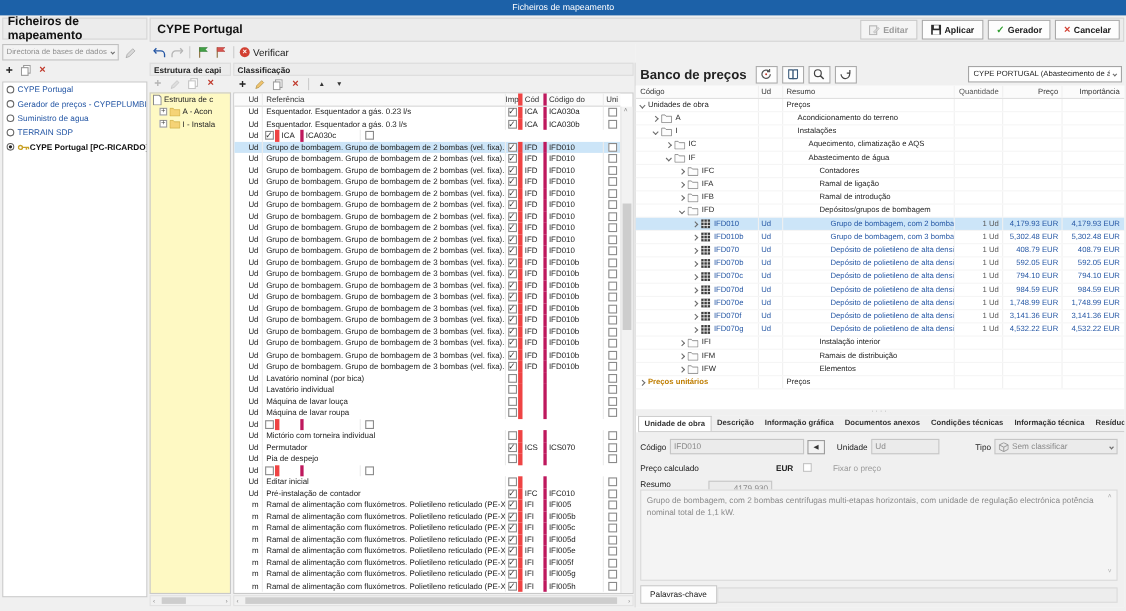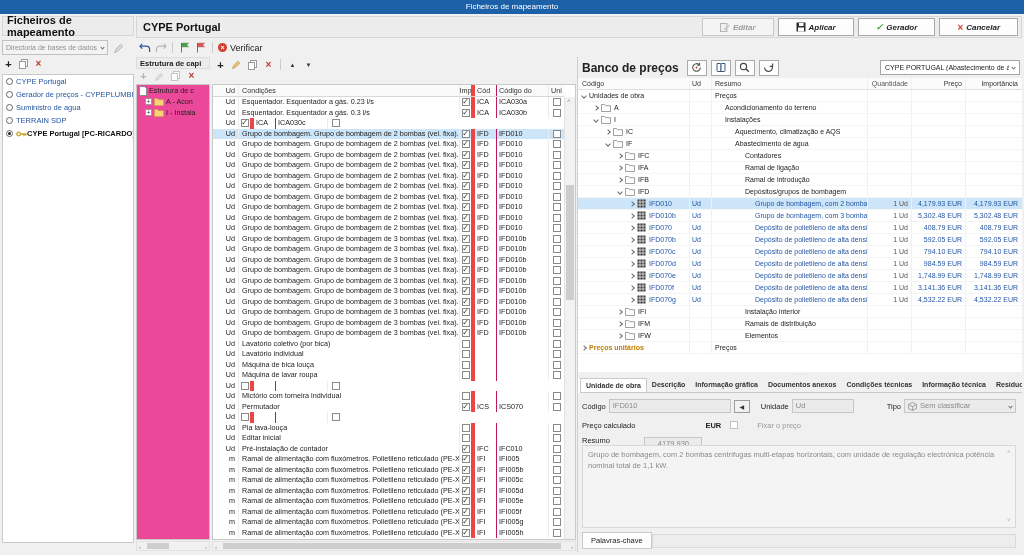--- a/index.html
+++ b/index.html
@@ -10,21 +10,21 @@
   
   #titlebar { position:absolute; left:0; top:0; width:100%; height:14px; background:#1c61a8;
               color:#fff; font-size:8px; text-align:center; line-height:14px; }
 
   
   .panel-hdr { background:#ececec; border:1px solid #d6d6d6; font-weight:bold; font-size:11px;
                color:#111; display:flex; align-items:center; }
   .sub-hdr { height:12px; line-height:11px; background:#ececec; border:1px solid #ddd;
              font-size:7.5px; font-weight:bold; color:#222; padding-left:3px; overflow:hidden; white-space:nowrap; }
   .btn { height:18px; border:1px solid #a9a9a9; background:#fdfdfd; font-size:8px;
-         display:inline-flex; align-items:center; gap:3px; padding:0 17px; color:#222; white-space:nowrap;font-style:italic; }
+         display:inline-flex; align-items:center; gap:3px; padding:0 7px; color:#222; white-space:nowrap; }
   .btn.disabled { color:#9c9c9c; border-color:#c9c9c9; background:#f4f4f4; }
   .ibtn { width:20px; height:16px; border:1px solid #ababab; background:#fdfdfd;
           display:inline-flex; align-items:center; justify-content:center; }
   .tool { width:13px; height:13px; display:inline-flex; align-items:center; justify-content:center; font-size:9px; }
   .tsep { width:1px; height:11px; background:#ccc; margin:0 2px; }
   .plus { font-weight:bold; font-size:11px; color:#222; line-height:10px; }
   .plus.dim, .dim { color:#b5b5b5; }
   .redx { font-weight:bold; font-size:10px; color:#c0392b; line-height:10px; }
   .tri { font-size:6px; color:#333; }
   .cb { width:8px; height:8px; border:1px solid #8a8a8a; background:#fff; flex:none;
@@ -70,41 +70,41 @@
   #bank-strip b { margin-left:4px; }
 
   
   #map-tools { position:absolute; left:138px; top:40px; height:15px; display:flex; align-items:center; gap:3px; font-size:8px;text-align:right; }
   .verify-ico { width:9px; height:9px; border-radius:50%; background:#d23f31; color:#fff; font-size:7px;
                 font-weight:bold; display:inline-flex; align-items:center; justify-content:center; line-height:9px; }
 
   
   #estrutura { position:absolute; left:136px; top:57px; width:74px; bottom:3px; }
   #estrutura-tools { height:14px; display:flex; gap:3px; align-items:center; padding-left:1px; }
-  #estrutura-tree { position:absolute; left:0; right:0; top:27px; bottom:12px; background:#ec4899;
+  #estrutura-tree { position:absolute; left:0; right:0; top:27px; bottom:12px; background:#fef9c3;
                     border:1px solid #c9c9c9; font-size:7.2px; overflow:hidden; }
   .t-row { height:11px; display:flex; align-items:center; gap:2px; padding-left:2px; white-space:nowrap; overflow:hidden; }
   .t-row.child { padding-left:8px; }
   .boxplus { width:7px; height:7px; border:1px solid #999; background:#fff; font-size:7px; line-height:5px;
              color:#444; display:inline-flex; align-items:center; justify-content:center; flex:none; }
   #estrutura-hscroll { position:absolute; bottom:1px; left:0; right:0; }
 
   
   #classif { position:absolute; left:212px; top:57px; width:364px; bottom:3px; }
   #classif-tools { height:15px; display:flex; gap:3px; align-items:center; padding-left:2px; }
   #classif-table { position:absolute; top:27px; left:0; right:0; bottom:12px; background:#fff; border:1px solid #c9c9c9; }
   .thead { display:flex; height:12px; line-height:11px; font-size:7.2px; background:#fafafa;
            border-bottom:1px solid #d8d8d8; color:#333; margin-right:11px; }
   .tbody { position:absolute; top:12px; left:0; right:11px; bottom:0; overflow:hidden; }
   .trow { display:flex; height:10.5px; line-height:10.5px; font-size:7.2px; }
   .trow.sel { background:#cce5f8; }
   .cu { width:26px; text-align:right; padding-right:3px; border-right:1px solid #ececec; flex:none; }
   .crf { flex:1; padding-left:3px; overflow:hidden; white-space:nowrap; border-right:1px solid #ececec; }
   .cim { width:15px; display:flex; align-items:center; justify-content:center; border-right:4px solid #ef4444; flex:none; }
-  .ccd { width:22px; padding-left:2px; border-right:1px solid #be185d; flex:none; overflow:hidden; }
+  .ccd { width:22px; padding-left:2px; border-right:3px solid #be185d; flex:none; overflow:hidden; }
   .crc { width:52px; padding-left:2px; border-right:1px solid #ececec; flex:none; overflow:hidden; }
   .cun { width:15px; display:flex; align-items:center; justify-content:center; flex:none; }
   #classif-vscroll { position:absolute; top:12px; right:0; bottom:0; width:11px; background:#f2f2f2; border-left:1px solid #e3e3e3; }
   #classif-vscroll .arrow { position:absolute; top:1px; left:2px; font-size:6px; color:#888; }
   #classif-hscroll { position:absolute; bottom:1px; left:0; right:0; }
 
   
   #vdiv { position:absolute; left:577px; top:57px; bottom:3px; width:1px; background:#cfcfcf; }
   #bank { position:absolute; left:578px; top:40px; right:2px; bottom:3px; background:#fff; }
   #bank-top { position:absolute; top:0; left:0; right:0; height:38px; background:#f0f0f0; }
@@ -333,20 +333,21 @@
       </div>
     </div>
     <div id="estrutura-hscroll" class="scroll-h">
       <span class="arrow" style="left:2px;">‹</span>
       <span class="arrow" style="right:2px;">›</span>
       <span class="thumb" style="left:10px; width:22px; top:1px; bottom:1px;"></span>
     </div>
   </div>
 
   <div id="classif">
+    <div class="sub-hdr">Classificação</div>
     <div id="classif-tools">
       <span class="tool">
           <span class="plus">+</span>
         </span>
       <span class="tool">
           <svg width="9" height="9">
             <path d="M0.5 8.5l1-2.8 4.4-4.4 1.8 1.8-4.4 4.4z" fill="#f0c36d" stroke="#a98b3c" stroke-width="0.6"></path>
           </svg>
         </span>
       <span class="tool">
@@ -362,21 +363,21 @@
       <span class="tool">
           <span class="tri">▲</span>
         </span>
       <span class="tool">
           <span class="tri">▼</span>
         </span>
     </div>
     <div id="classif-table">
       <div class="thead">
         <span class="cu">Ud</span>
-        <span class="crf">Condições</span>
+        <span class="crf">Referência</span>
         <span class="cim">Imp</span>
         <span class="ccd">Cód</span>
         <span class="crc">Código do recurso</span>
         <span class="cun">Uni</span>
       </div>
       <div class="tbody">
           <div class="trow">
             <span class="cu">Ud</span>
             <span class="crf">Esquentador. Esquentador a gás. 0.23 l/s</span>
             <span class="cim">
@@ -646,21 +647,21 @@
               <span class="cb checked"></span>
             </span>
             <span class="ccd">IFD</span>
             <span class="crc">IFD010b</span>
             <span class="cun">
               <span class="cb"></span>
             </span>
           </div>
           <div class="trow">
             <span class="cu">Ud</span>
-            <span class="crf">Lavatório coletivo (por bica)</span>
+            <span class="crf">Lavatório nominal (por bica)</span>
             <span class="cim">
               <span class="cb"></span>
             </span>
             <span class="ccd"></span>
             <span class="crc"></span>
             <span class="cun">
               <span class="cb"></span>
             </span>
           </div>
           <div class="trow">
@@ -670,21 +671,21 @@
               <span class="cb"></span>
             </span>
             <span class="ccd"></span>
             <span class="crc"></span>
             <span class="cun">
               <span class="cb"></span>
             </span>
           </div>
           <div class="trow">
             <span class="cu">Ud</span>
-            <span class="crf">Máquina de bica louça</span>
+            <span class="crf">Máquina de lavar louça</span>
             <span class="cim">
               <span class="cb"></span>
             </span>
             <span class="ccd"></span>
             <span class="crc"></span>
             <span class="cun">
               <span class="cb"></span>
             </span>
           </div>
           <div class="trow">
@@ -729,32 +730,32 @@
               <span class="cb checked"></span>
             </span>
             <span class="ccd">ICS</span>
             <span class="crc">ICS070</span>
             <span class="cun">
               <span class="cb"></span>
             </span>
           </div>
           <div class="trow">
             <span class="cu">Ud</span>
+            <span class="crf">Pia de despejo</span>
             <span class="cim">
               <span class="cb"></span>
             </span>
             <span class="ccd"></span>
             <span class="crc"></span>
             <span class="cun">
               <span class="cb"></span>
             </span>
           </div>
           <div class="trow">
             <span class="cu">Ud</span>
-            <span class="crf">Pia lava-louça</span>
             <span class="cim">
               <span class="cb"></span>
             </span>
             <span class="ccd"></span>
             <span class="crc"></span>
             <span class="cun">
               <span class="cb"></span>
             </span>
           </div>
           <div class="trow">
@@ -1316,21 +1317,21 @@
           <svg width="9" height="9" viewBox="0 0 10 10">
               <path d="M5 0.5L9.5 2.8v4.4L5 9.5 0.5 7.2V2.8z" fill="#e8e8e8" stroke="#9a9a9a"></path>
               <path d="M0.5 2.8L5 5l4.5-2.2M5 5v4.5" fill="none" stroke="#9a9a9a"></path>
             </svg>
           <span style="flex:1;">Sem classificar</span>
           <span class="chev down small"></span>
         </span>
       </div>
       <div class="frow" id="form-row2">
         <span>Preço calculado</span>
-        <span class="dis-input" style="width:58px; text-align:center; margin-left:6px;margin-top:38px;">4179.930</span>
+        <span class="dis-input" style="width:58px; text-align:right; margin-left:6px;margin-top:38px;">4179.930</span>
         <b>EUR</b>
         <span class="cb dis" style="margin-left:6px;"></span>
         <span class="gray">Fixar o preço</span>
       </div>
       <div id="resumo-label">Resumo</div>
       <div id="resumo-box">
         <span>Grupo de bombagem, com 2 bombas centrífugas multi-etapas horizontais, com unidade de regulação electrónica potência nominal total de 1,1 kW.</span>
         <span id="resumo-scroll">
           <span class="a1">˄</span>
           <span class="a2">˅</span>

